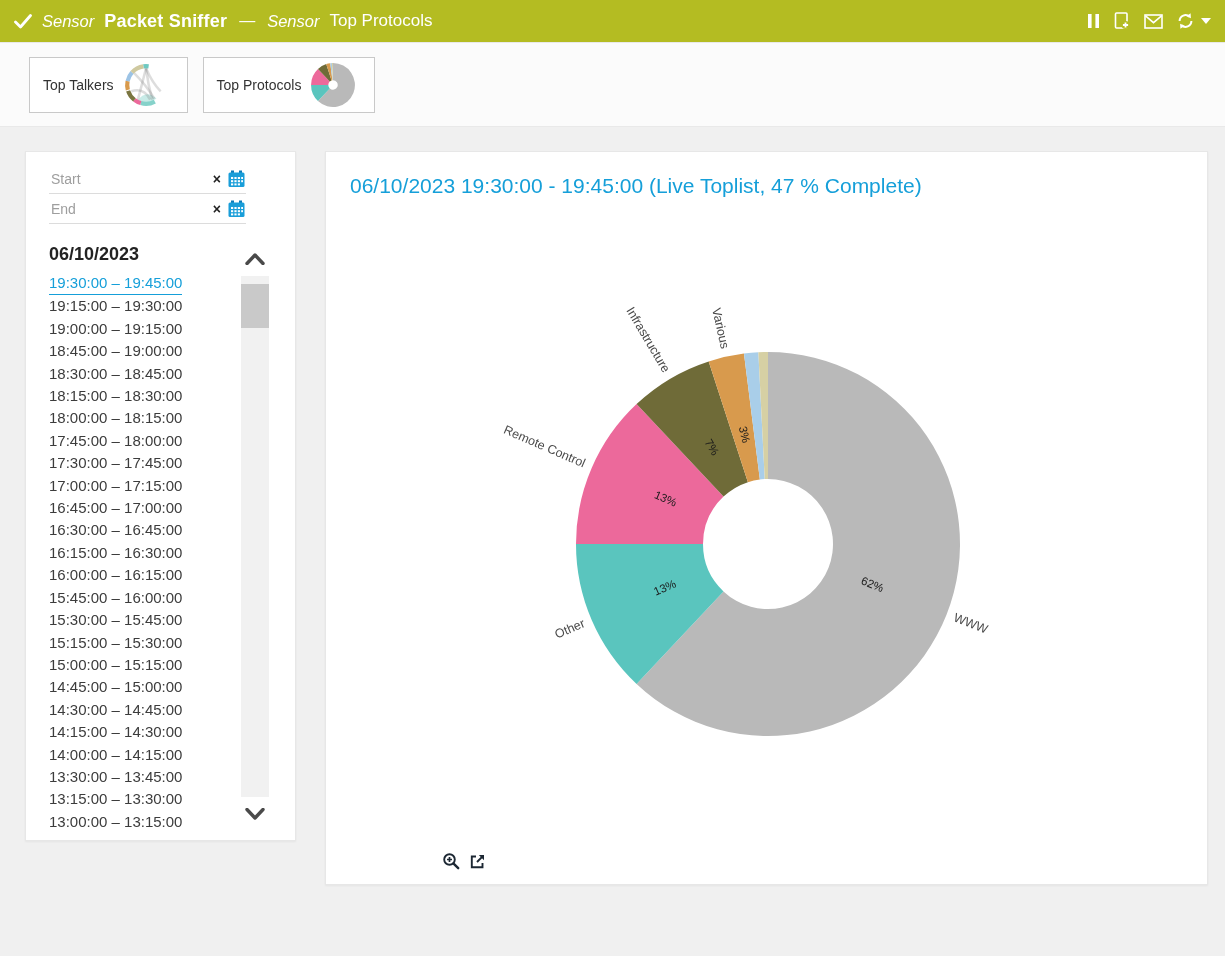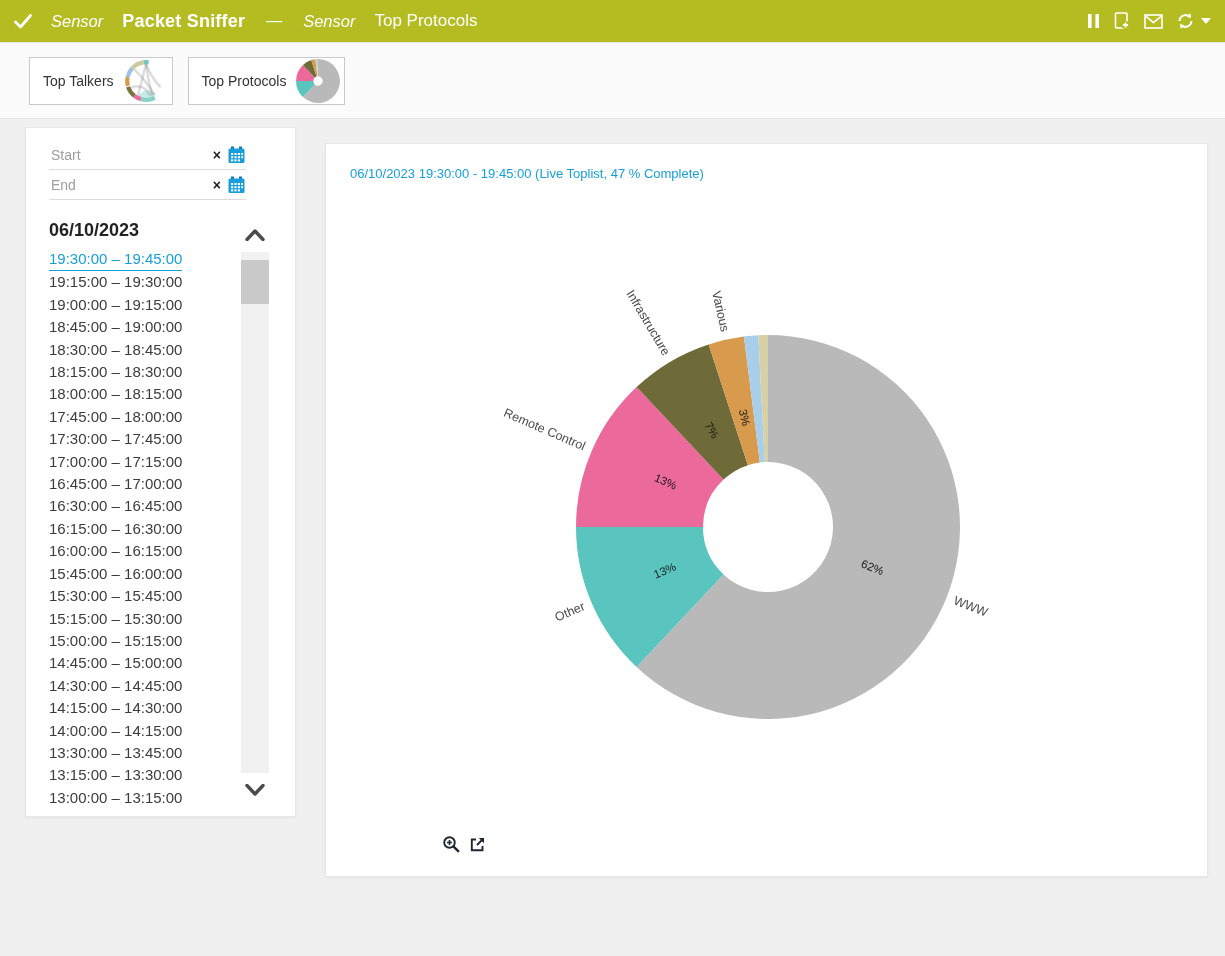--- a/index.html
+++ b/index.html
@@ -5,52 +5,52 @@
   * { box-sizing: border-box; }
   html,body { margin:0; padding:0; }
   body {
     width:1225px; height:956px; overflow:hidden; position:relative;
     background:#f0f0f0;
     font-family:"Liberation Sans", sans-serif;
   }
   
   .titlebar {
     height:42px; background:var(--topbar,#b4bc22); color:#fff;
-    display:flex; align-items:center; padding:0 14px; gap:19px;
+    display:flex; align-items:center; padding:0 14px; gap:10px;
   }
   .tb-check { display:flex; align-items:center; }
   .tb-obj-type, .tb-view-type { font-style:italic; font-size:16.5px; }
   .tb-obj-name { font-weight:bold; font-size:18px; letter-spacing:.2px; }
   .tb-sep { font-size:16px; margin:0 2px; }
   .tb-view-name { font-size:17px; }
   .titlebar-icons { margin-left:auto; display:flex; align-items:center; gap:13px; }
   .titlebar-icons span { display:flex; align-items:center; cursor:pointer; }
   .tb-caret { margin-left:-7px; }
   
   .subheader { background:#fbfbfb; }
   .toolbar { padding:15px 0 15px 29px; display:flex; gap:7px; }
   .link-btn {
     background:#fff; border:1px solid #d4d4d4; border-radius:2px;
     color:var(--accent,#159fd9); font-weight:bold; font-size:13px;
     padding:8px 13px; font-family:inherit; cursor:pointer; line-height:1;
   }
   .hdivider { height:1px; background:#e9e9e9; }
   .tabs { padding:14px 0 13px 29px; display:flex; gap:15px; }
   .tab-card {
-    background:#fff; border:1px solid #c9c9c9; height:48px;
-    display:flex; align-items:center; gap:9px; padding:0 3px 0 13px; cursor:pointer;
+    background:#fff; border:1px solid #c9c9c9; height:56px;
+    display:flex; align-items:center; gap:9px; padding:0 18px 0 13px; cursor:pointer;
   }
   .tab-label { font-size:14px; color:#333; white-space:nowrap; }
   
   .main { position:relative; height:769px; }
   .panel {
     position:absolute; background:#fff; border:1px solid #e7e7e7;
     box-shadow:0 1px 2px rgba(0,0,0,.05);
   }
-  .left-panel { left:25px; top:8px; width:271px; height:690px; }
+  .left-panel { left:25px; top:24px; width:271px; height:690px; }
   .chart-panel { left:325px; top:24px; width:883px; height:734px; }
   
   .input-row {
     margin-left:23px; width:197px; height:30px;
     border-bottom:1px solid #dcdcdc; display:flex; align-items:center; gap:6px;
   }
   .input-row:first-child { margin-top:12px; }
   .input-row input {
     border:none; outline:none; flex:1; min-width:0;
     font-size:14px; color:#333; font-family:inherit; background:transparent;
@@ -63,21 +63,21 @@
   .time-item { cursor:pointer; width:max-content; }
   .time-item.selected { color:var(--accent,#159fd9); border-bottom:1px solid var(--accent,#159fd9); }
   
   .scrollbar { position:absolute; left:215px; top:92px; width:28px; height:585px; }
   .sb-btn { position:absolute; left:0; width:28px; height:30px;
             display:flex; align-items:center; justify-content:center; cursor:pointer; background:#fff; }
   .sb-up { top:0; } .sb-down { bottom:0; }
   .sb-track { position:absolute; left:0; top:32px; bottom:32px; width:28px; background:#f1f1f1; cursor:pointer; }
   .sb-thumb { position:absolute; left:0; top:8px; width:28px; height:44px; background:var(--thumb,#c9c9c9); cursor:grab; }
   
-  .chart-title { margin:22px 0 0 24px; font-size:13px; color:var(--accent,#159fd9); }
+  .chart-title { margin:22px 0 0 24px; font-size:21px; color:var(--accent,#159fd9); }
   .chart-body { margin:12px 0 0 115px; width:654px; height:640px; }
   .chart-body svg { overflow:visible; }
   .chart-footer { margin:2px 0 0 116px; display:flex; gap:9px; align-items:center; }
   .chart-footer span { display:flex; cursor:pointer; }
   .pie-label { font-family:"Liberation Sans",sans-serif; }
 </style>
 </head>
 <body>
 
 <div class="titlebar">

